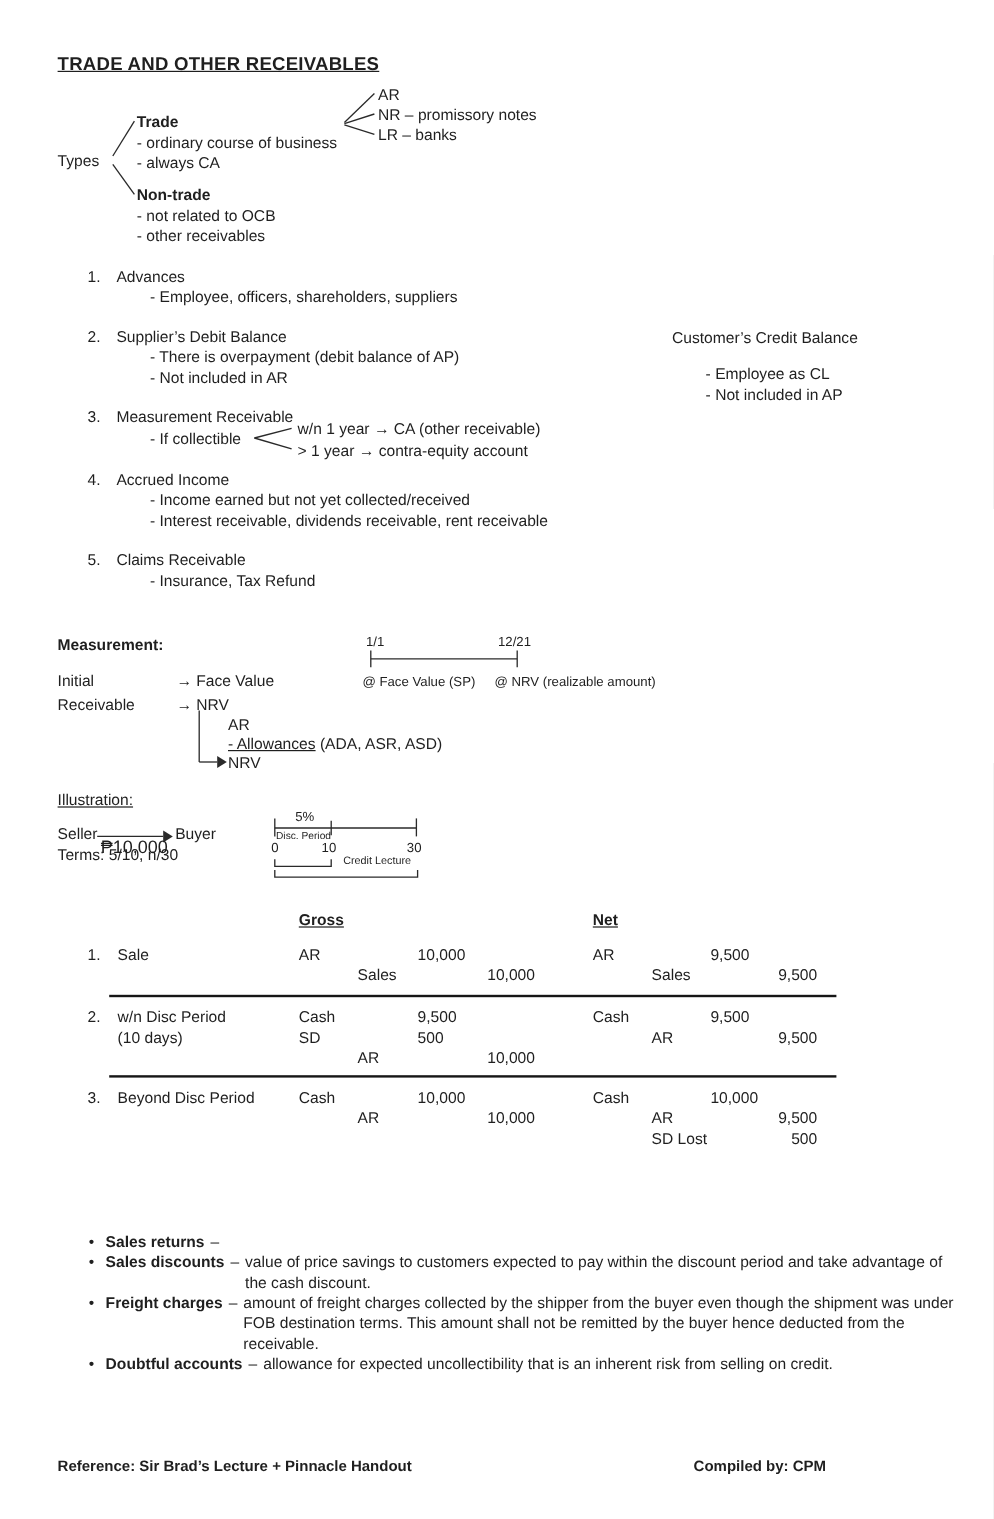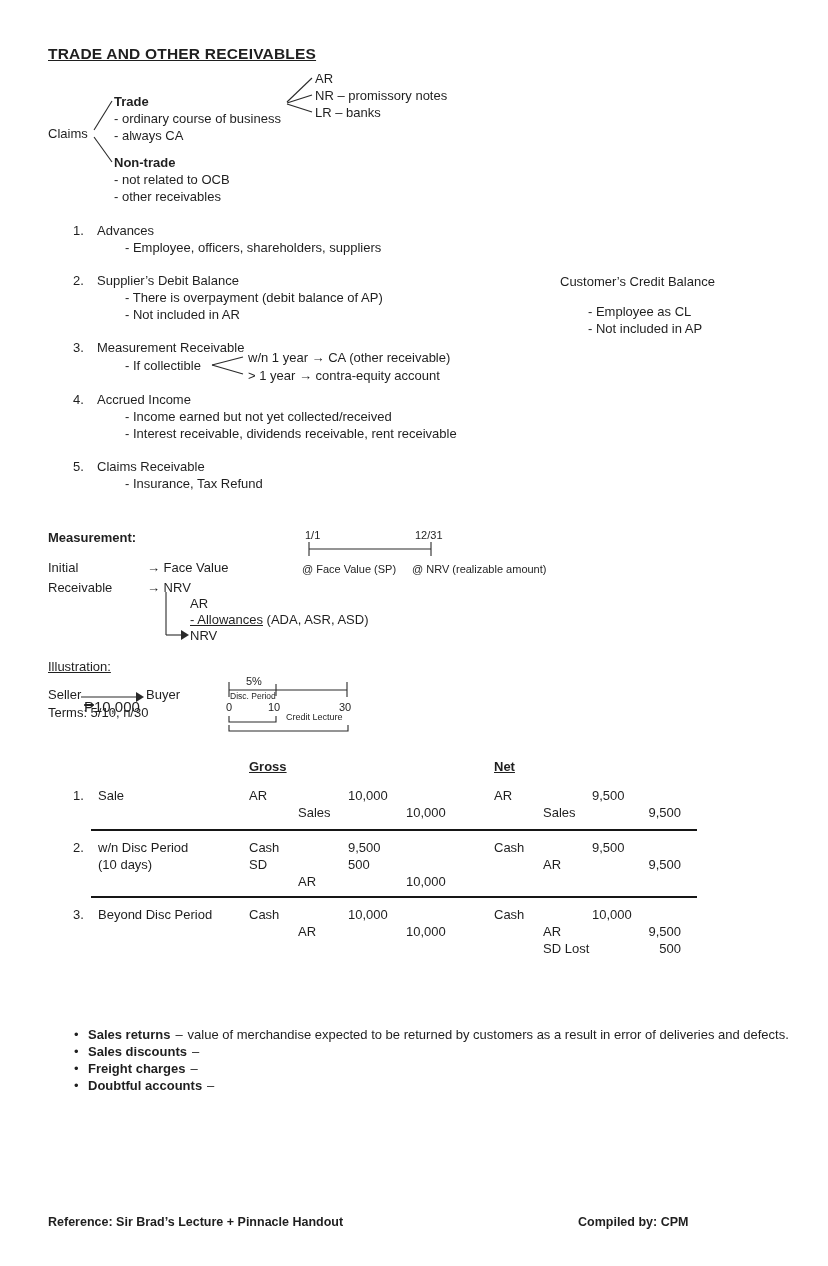--- a/index.html
+++ b/index.html
@@ -60,21 +60,21 @@
     </g>
     <g fill="#2a2a2a" stroke="none">
       <polygon points="181,630 181,640 189,635"></polygon>
       <polygon points="136,692 136,702 144,697"></polygon>
     </g>
   </svg>
 
   <div class="t b u title" style="left:48px;top:47px">TRADE AND OTHER RECEIVABLES</div>
 
   <div>
-    <div class="t" style="left:48px;top:127px">Claims</div>
+    <div class="t" style="left:48px;top:127px">Types</div>
     <div class="t b" style="left:114px;top:95px">Trade</div>
     <div class="t" style="left:114px;top:112px">- ordinary course of business</div>
     <div class="t" style="left:114px;top:129px">- always CA</div>
     <div class="t b" style="left:114px;top:156px">Non-trade</div>
     <div class="t" style="left:114px;top:173px">- not related to OCB</div>
     <div class="t" style="left:114px;top:190px">- other receivables</div>
     <div class="t" style="left:315px;top:72px">AR</div>
     <div class="t" style="left:315px;top:89px">NR – promissory notes</div>
     <div class="t" style="left:315px;top:106px">LR – banks</div>
   </div>
@@ -112,21 +112,21 @@
   </div>
 
   <div>
     <div class="t b" style="left:48px;top:531px">Measurement:</div>
     <div class="t" style="left:48px;top:561px">Initial</div>
     <div class="t" style="left:147px;top:561px">→ Face Value</div>
     <div class="t" style="left:48px;top:581px">Receivable</div>
     <div class="t" style="left:147px;top:581px">→ NRV</div>
 
     <div class="t sm" style="left:305px;top:529px">1/1</div>
-    <div class="t sm" style="left:415px;top:529px">12/31</div>
+    <div class="t sm" style="left:415px;top:529px">12/21</div>
     <div class="t sm" style="left:302px;top:563px">@ Face Value (SP)</div>
     <div class="t sm" style="left:412px;top:563px">@ NRV (realizable amount)</div>
 
     <div class="t" style="left:190px;top:597px">AR</div>
     <div class="t" style="left:190px;top:613px"><span class="u">- Allowances</span><span> (ADA, ASR, ASD)</span></div>
     <div class="t" style="left:190px;top:629px">NRV</div>
   </div>
 
   <div>
     <div class="t u" style="left:48px;top:660px">Illustration:</div>
@@ -189,35 +189,37 @@
     <div class="t" style="left:543px;top:942px">SD Lost</div>
     <div class="amtR" style="left:624px;top:942px">500</div>
   </div>
 
 
   <div class="bullets">
     <div class="bullet">
       <span class="marker">•</span>
       <span class="term">Sales returns</span>
       <span class="dash">–</span>
-      <div class="desc">value of merchandise expected to be returned by customers as a result in error of deliveries and defects.</div>
     </div>
     <div class="bullet">
       <span class="marker">•</span>
       <span class="term">Sales discounts</span>
       <span class="dash">–</span>
+      <div class="desc">value of price savings to customers expected to pay within the discount period and take advantage of the cash discount.</div>
     </div>
     <div class="bullet">
       <span class="marker">•</span>
       <span class="term">Freight charges</span>
       <span class="dash">–</span>
+      <div class="desc">amount of freight charges collected by the shipper from the buyer even though the shipment was under FOB destination terms. This amount shall not be remitted by the buyer hence deducted from the receivable.</div>
     </div>
     <div class="bullet">
       <span class="marker">•</span>
       <span class="term">Doubtful accounts</span>
       <span class="dash">–</span>
+      <div class="desc">allowance for expected uncollectibility that is an inherent risk from selling on credit.</div>
     </div>
   </div>
 
   <div class="t foot" style="left:48px;top:1215px">Reference: Sir Brad’s Lecture + Pinnacle Handout</div>
   <div class="t foot" style="left:578px;top:1215px">Compiled by: CPM</div>
 
 </div>
 
 </body></html>

